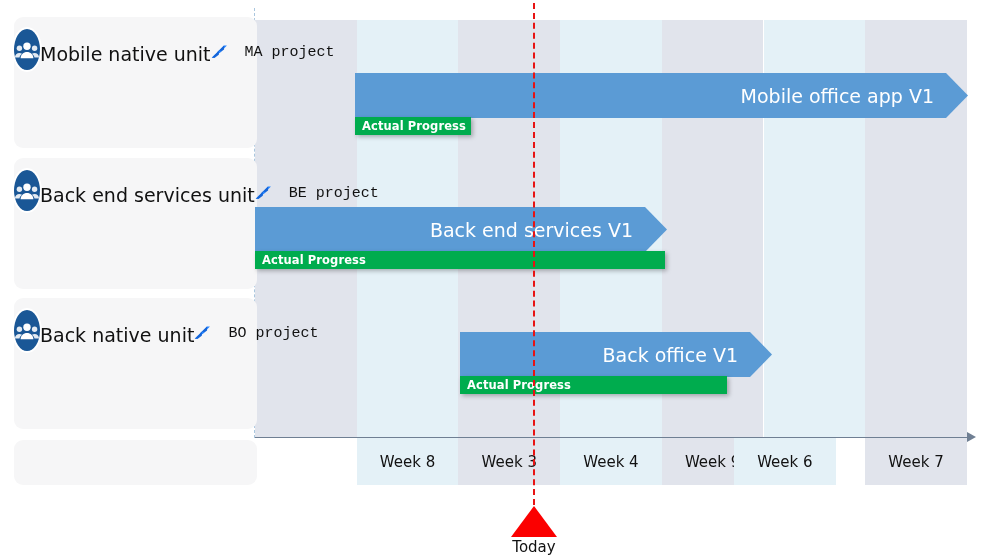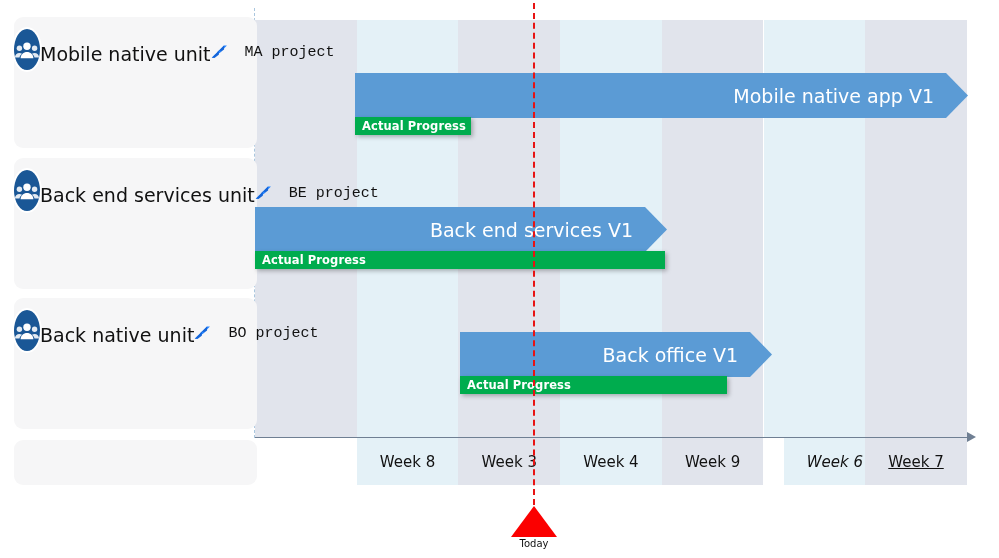--- a/index.html
+++ b/index.html
@@ -186,21 +186,21 @@
     border-left: 23px solid transparent;
     border-right: 23px solid transparent;
     border-bottom: 31px solid #fb0000;
   }
   .today-label {
     position: absolute;
     left: 483px;
     top: 538px;
     width: 102px;
     text-align: center;
-    font-size: 10px;
+    font-size: 15px;
     color: #111111;
   }
 </style>
 </head>
 <body>
 
 <div class="timeline">
   <div class="week-col odd" style="left:0px;"></div>
   <div class="week-col even" style="left:101.7px;"></div>
   <div class="week-col odd" style="left:203.4px;"></div>
@@ -283,21 +283,21 @@
         <path d="M11 9.6V15l-5.8 4.5H1.1z" fill="#1565d8"></path>
       </svg>
       <span class="project-label">BO project</span>
     </div>
   </div>
 </div>
 
 <div class="unit-card row-axis"></div>
 
 <div class="bar-wrap">
-  <div class="task-bar" style="left:355px; top:73px; width:613px;">Mobile native app V1</div>
+  <div class="task-bar" style="left:355px; top:73px; width:613px;">Mobile office app V1</div>
   <div class="progress-bar" style="left:355px; top:117px; width:116px;">Actual Progress</div>
 </div>
 
 <div class="bar-wrap">
   <div class="task-bar" style="left:255px; top:207px; width:412px;">Back end services V1</div>
   <div class="progress-bar" style="left:255px; top:251px; width:410px;">Actual Progress</div>
 </div>
 
 <div class="bar-wrap">
   <div class="task-bar" style="left:460px; top:332px; width:312px;">Back office V1</div>
@@ -305,19 +305,19 @@
 </div>
 
 <div class="axis-line"></div>
 <div class="axis-arrow"></div>
 
 <div class="week-label-band">
   <div class="week-label-cell even" style="left:101.7px;">Week 8</div>
   <div class="week-label-cell odd" style="left:203.4px;">Week 3</div>
   <div class="week-label-cell even" style="left:305.1px;">Week 4</div>
   <div class="week-label-cell odd" style="left:406.8px;">Week 9</div>
-  <div class="week-label-cell even" style="left:529px;font-style:italic;">Week 6</div>
-  <div class="week-label-cell odd" style="left:610.2px;text-decoration:underline;">Week 7</div>
+  <div class="week-label-cell even" style="left:479px;">Week 6</div>
+  <div class="week-label-cell odd" style="left:610.2px;">Week 7</div>
 </div>
 
 <div class="today-line"></div>
 <div class="today-triangle"></div>
 <div class="today-label">Today</div>
 
 </body></html>

